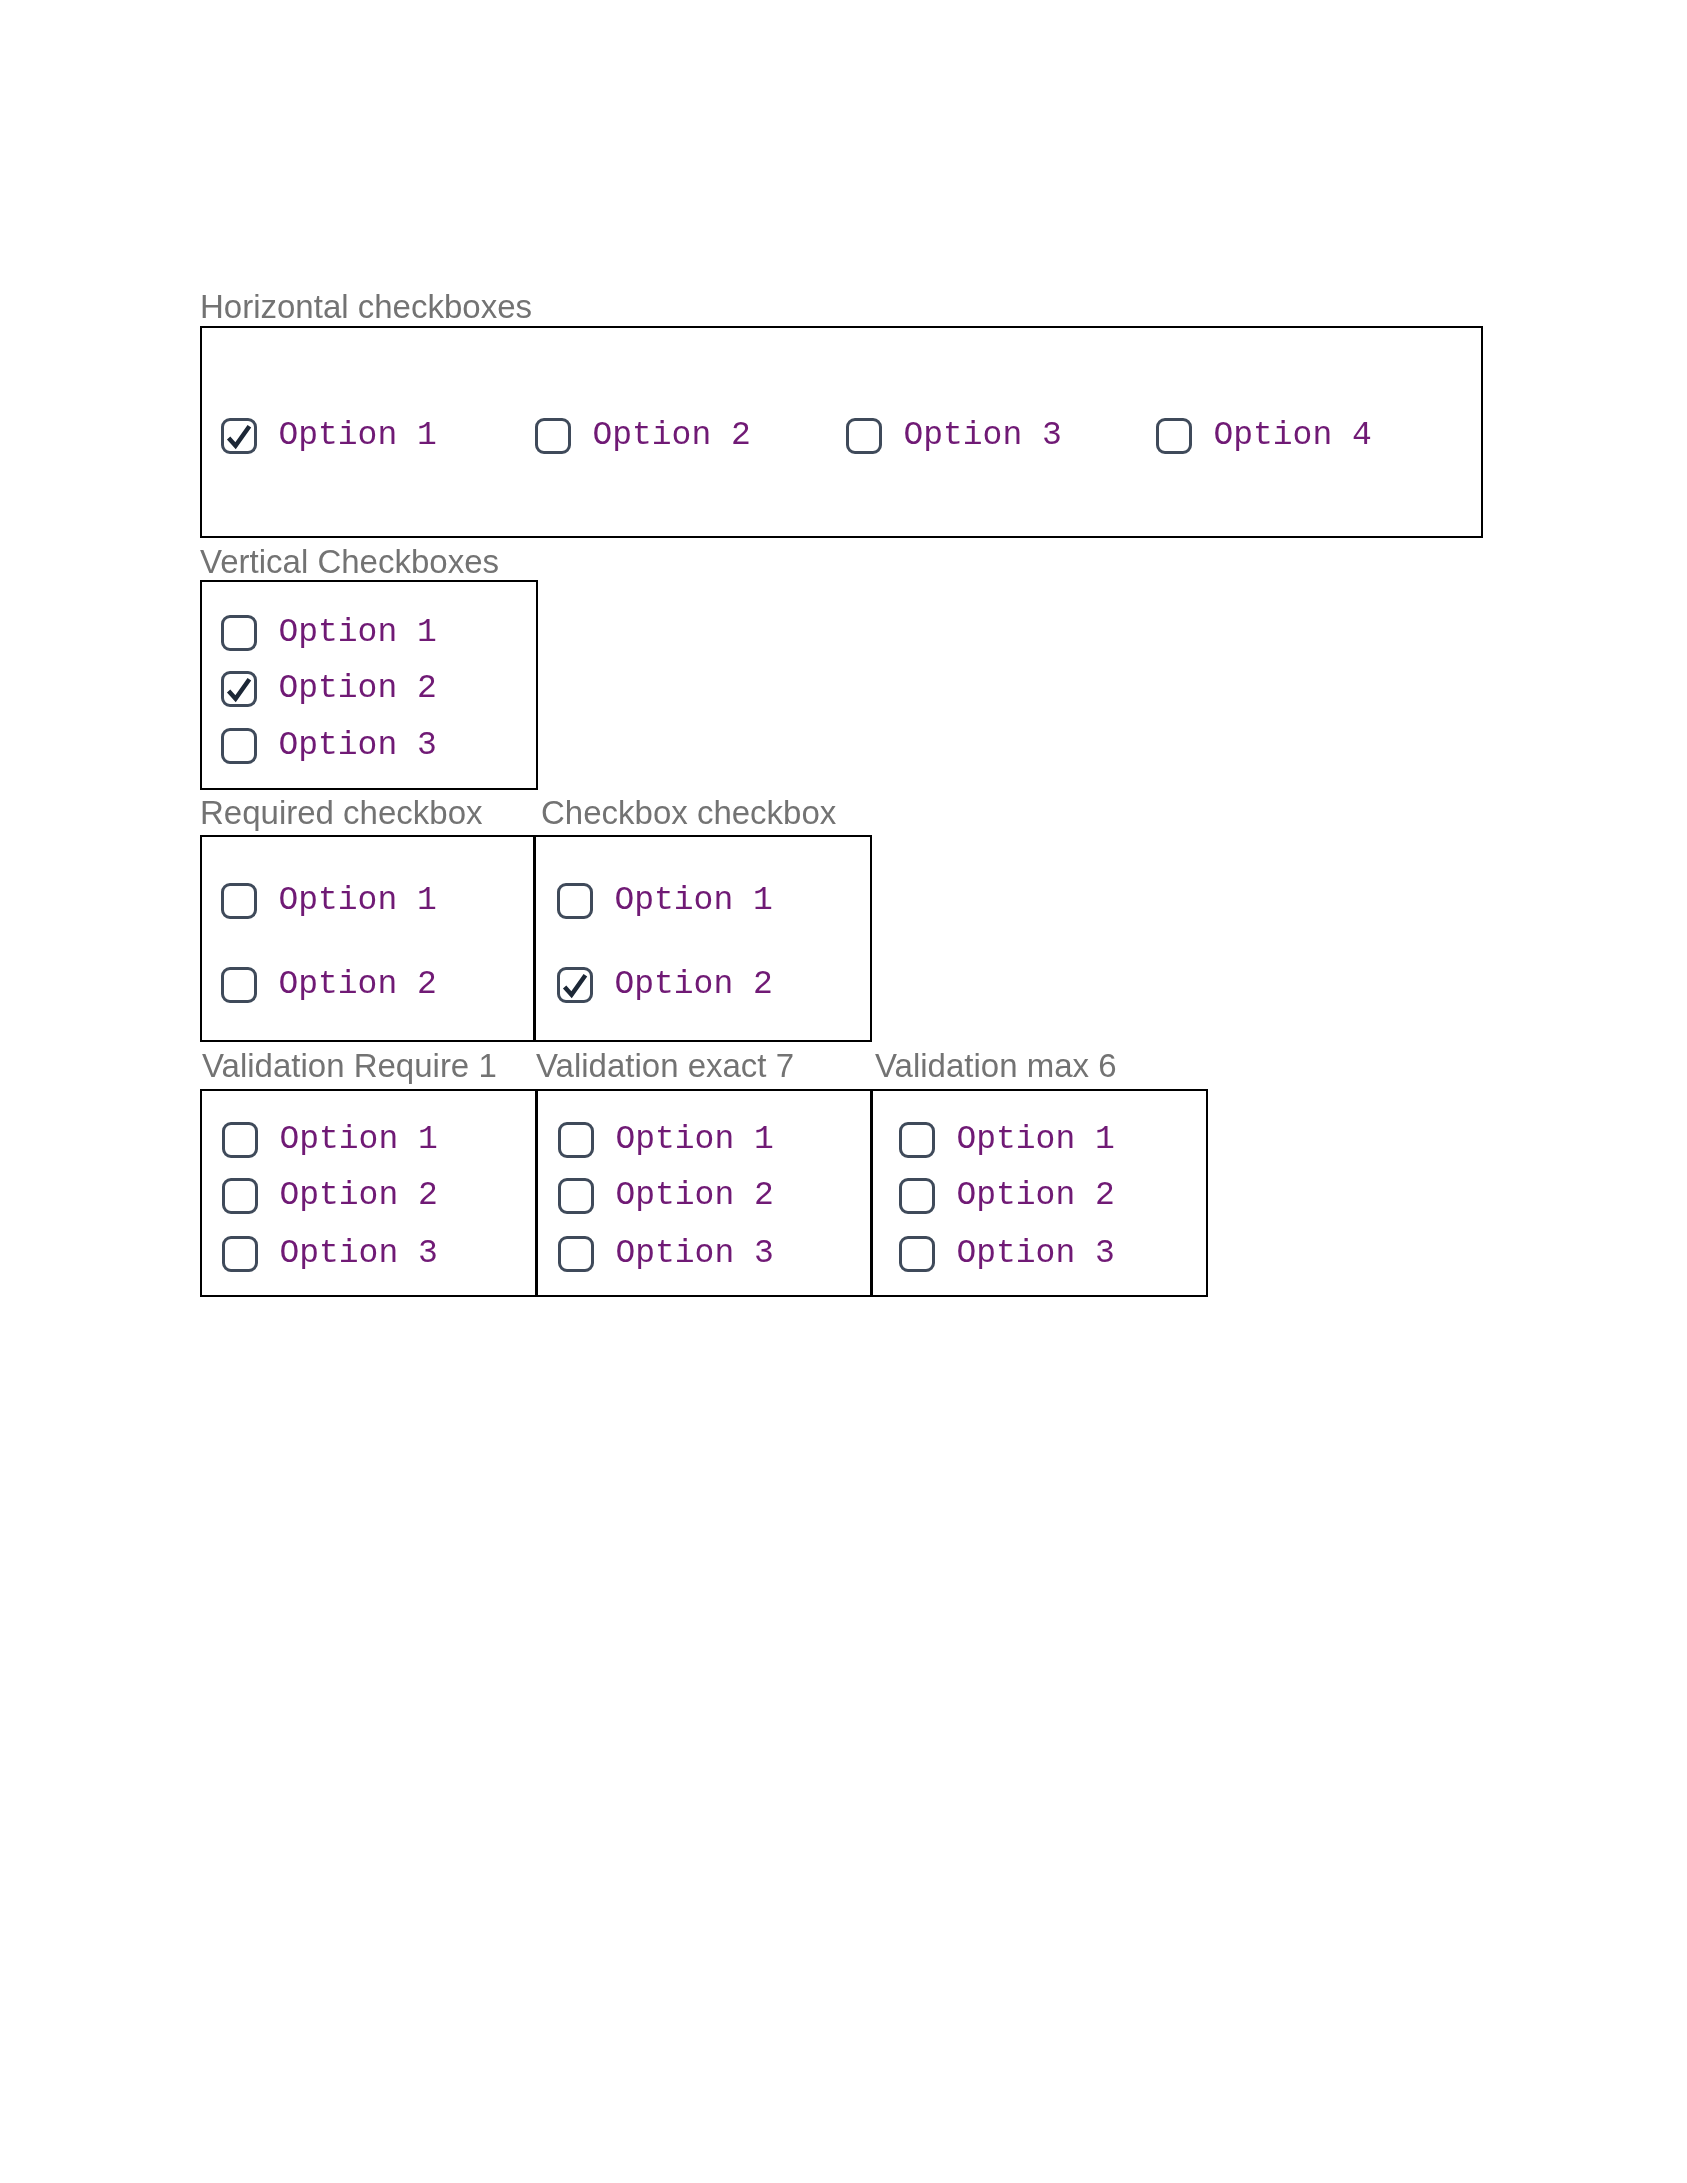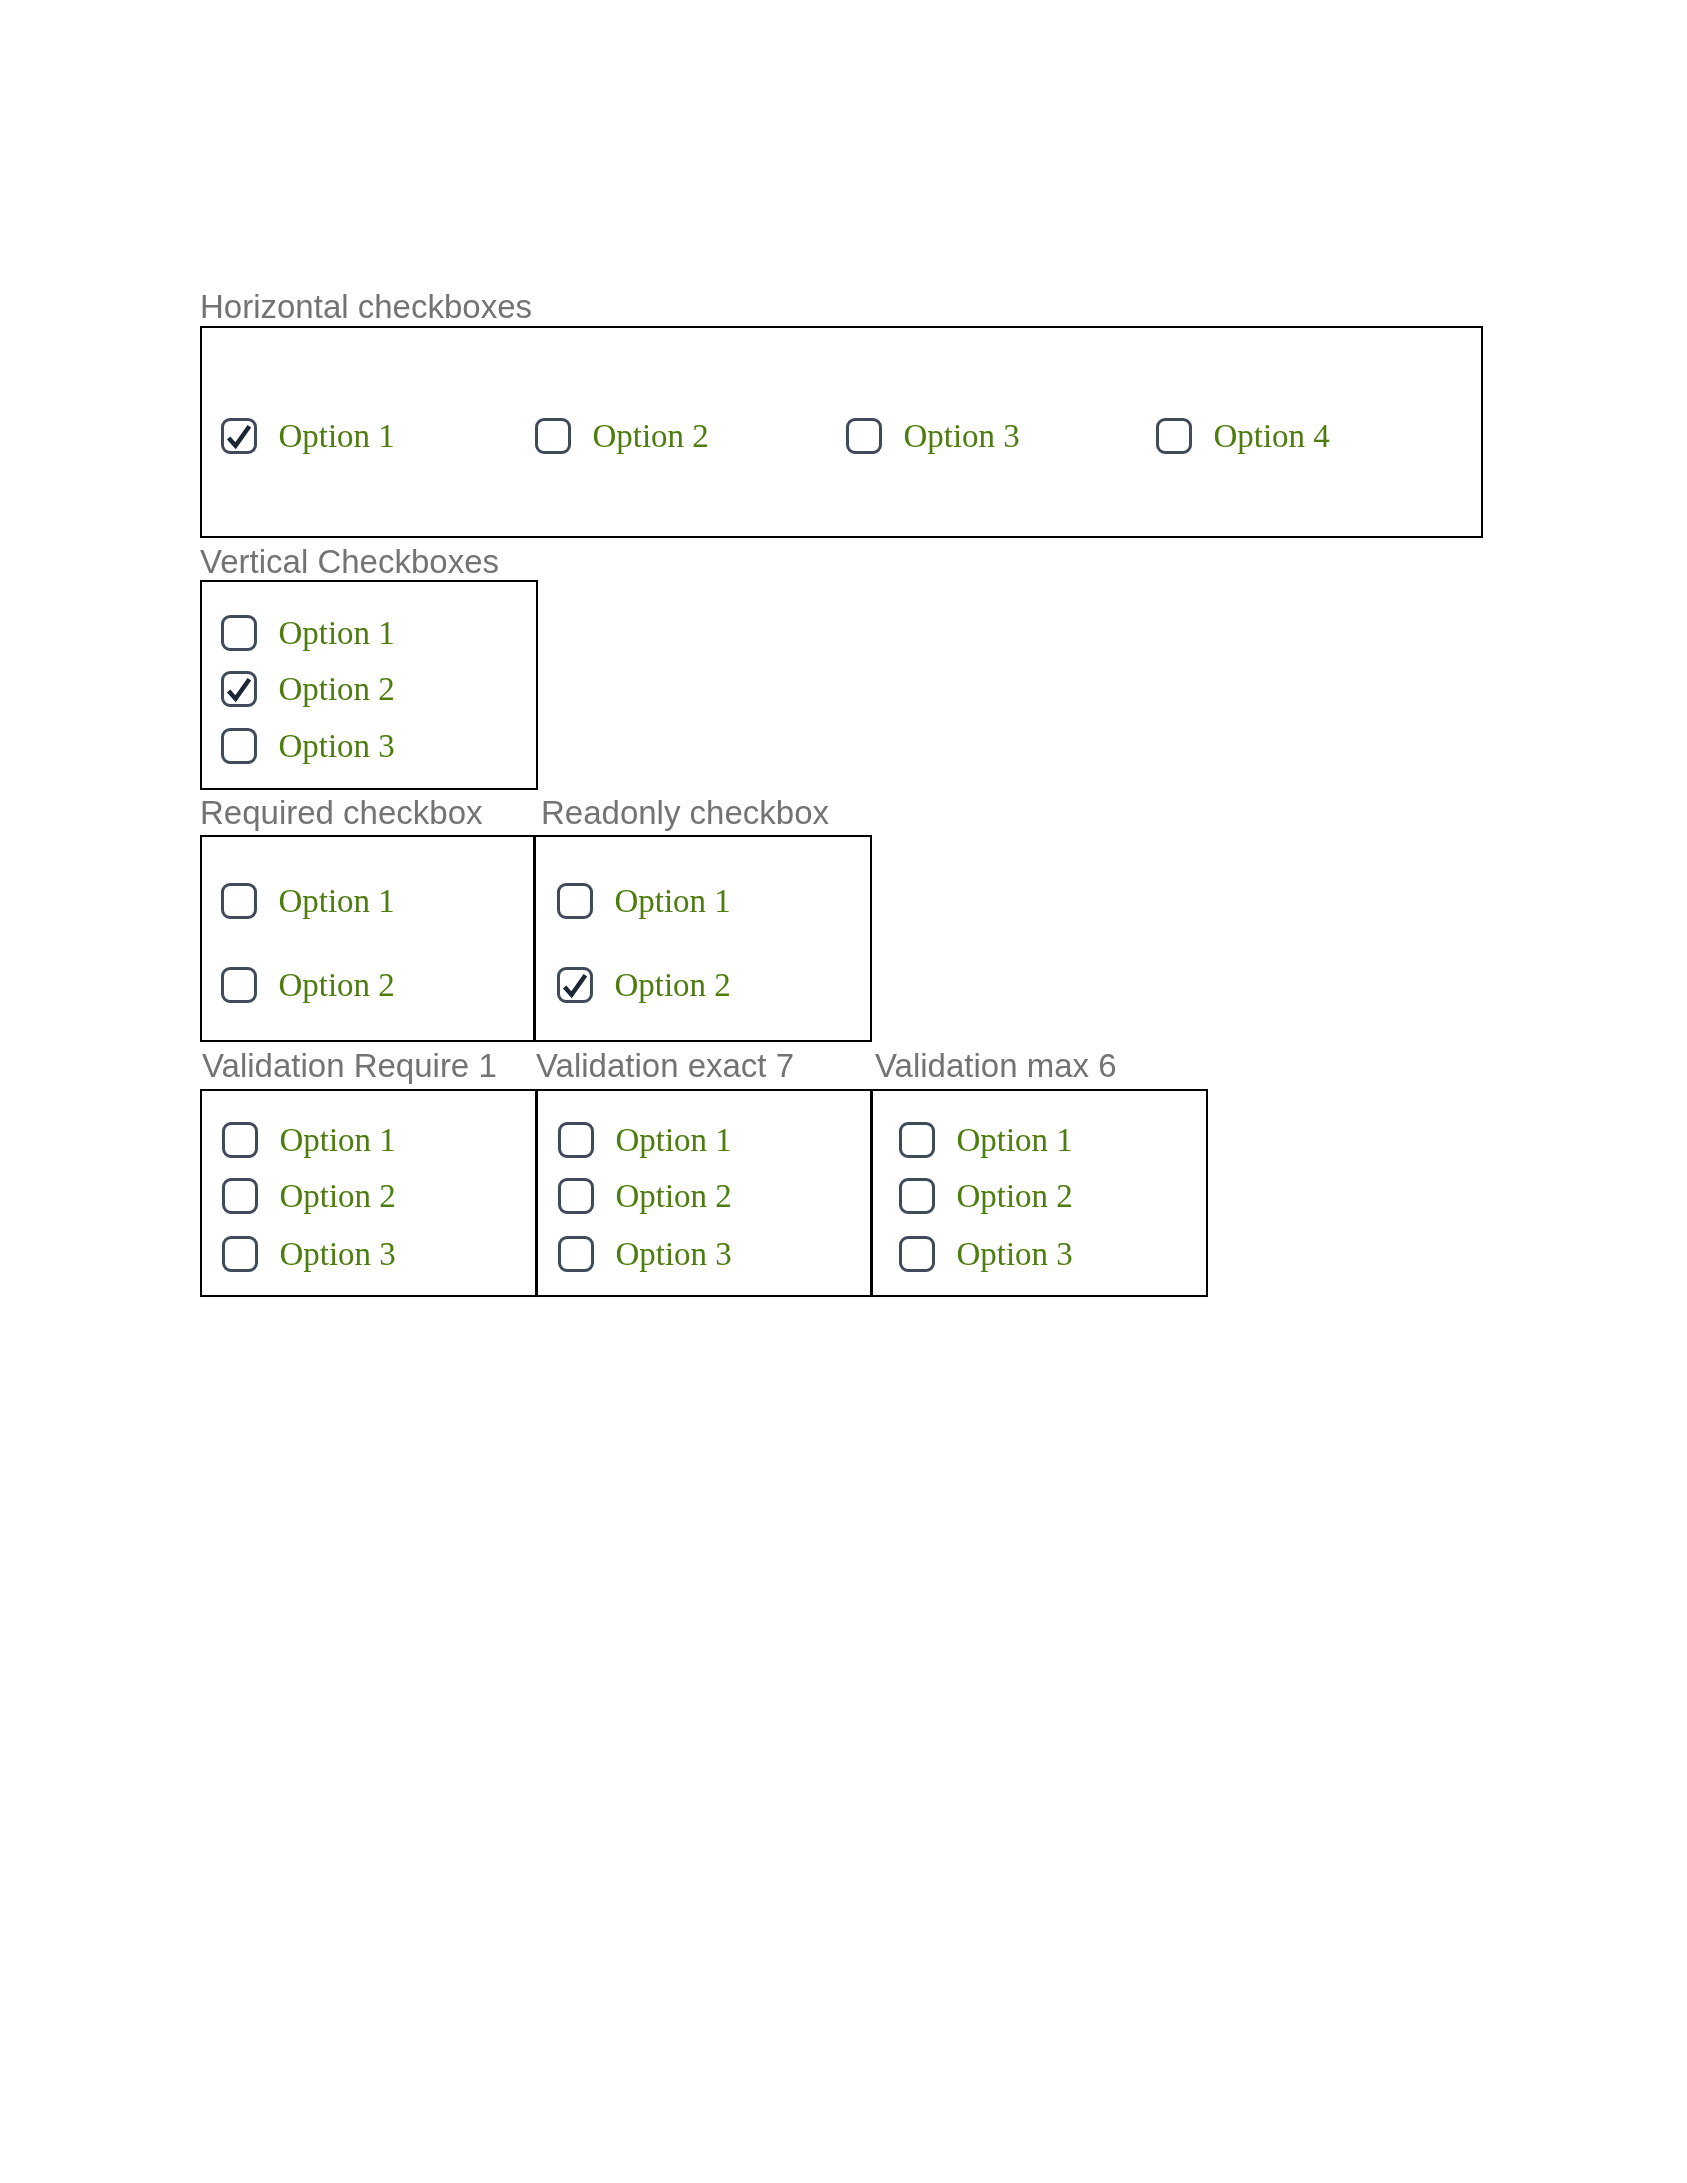--- a/index.html
+++ b/index.html
@@ -9,22 +9,22 @@
   .title{position:absolute;left:0;top:199px;width:1687px;text-align:center;
          font-size:57px;line-height:1.1;color:#000;}
   .group-label{position:absolute;font-size:33px;line-height:1.1;color:#737373;white-space:nowrap;}
   .gbox{position:absolute;border:2.8px solid #000;box-sizing:border-box;background:transparent;}
   .opt{position:absolute;display:flex;align-items:center;height:36px;}
   .cb{position:relative;width:36px;height:36px;box-sizing:border-box;
       border:3.4px solid currentColor;border-radius:9px;background:#fff;flex:0 0 auto;}
   .tick{position:absolute;left:-3.4px;top:-3.4px;width:36px;height:36px;visibility:hidden;}
   .tick polyline{fill:none;stroke:currentColor;stroke-width:6.5;stroke-linecap:butt;stroke-linejoin:miter;}
   .cb.checked .tick{visibility:visible;}
-  .opt-label{margin-left:21.4px;font-family:Liberation Serif, serif;font-size:33px;
-             line-height:36px;color:#4d7c0f;white-space:nowrap;}
+  .opt-label{margin-left:21.4px;font-family:Liberation Mono, monospace;font-size:33px;
+             line-height:36px;color:#701a75;white-space:nowrap;}
 </style>
 </head>
 <body>
 
 <div id="page">
 
 
   <span class="group-label" style="left:200px;top:289px">Horizontal checkboxes</span>
   <div class="gbox" style="left:200px;top:326px;width:1283px;height:212px"></div>
 
@@ -88,21 +88,21 @@
     </span>
     <span class="opt-label">Option 1</span>
   </div>
   <div class="opt" style="left:221px;top:967px">
     <span class="cb" style="color: rgb(63, 74, 90);">
       
     </span>
     <span class="opt-label">Option 2</span>
   </div>
 
-  <span class="group-label" style="left:541px;top:795px">Readonly checkbox</span>
+  <span class="group-label" style="left:541px;top:795px">Checkbox checkbox</span>
   <div class="gbox" style="left:533px;top:835px;width:339px;height:207px"></div>
 
   <div class="opt" style="left:557px;top:883px">
     <span class="cb" style="color: rgb(63, 74, 90);">
       
     </span>
     <span class="opt-label">Option 1</span>
   </div>
   <div class="opt" style="left:557px;top:967px">
     <span class="cb checked" style="color: rgb(63, 74, 90);">

